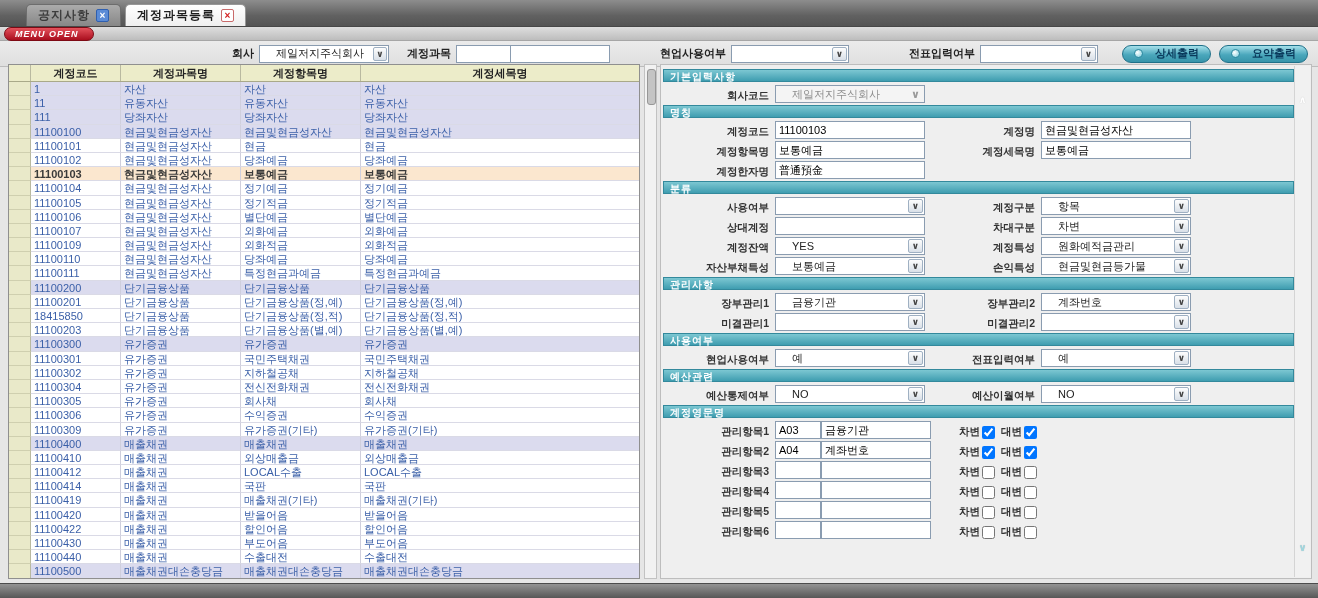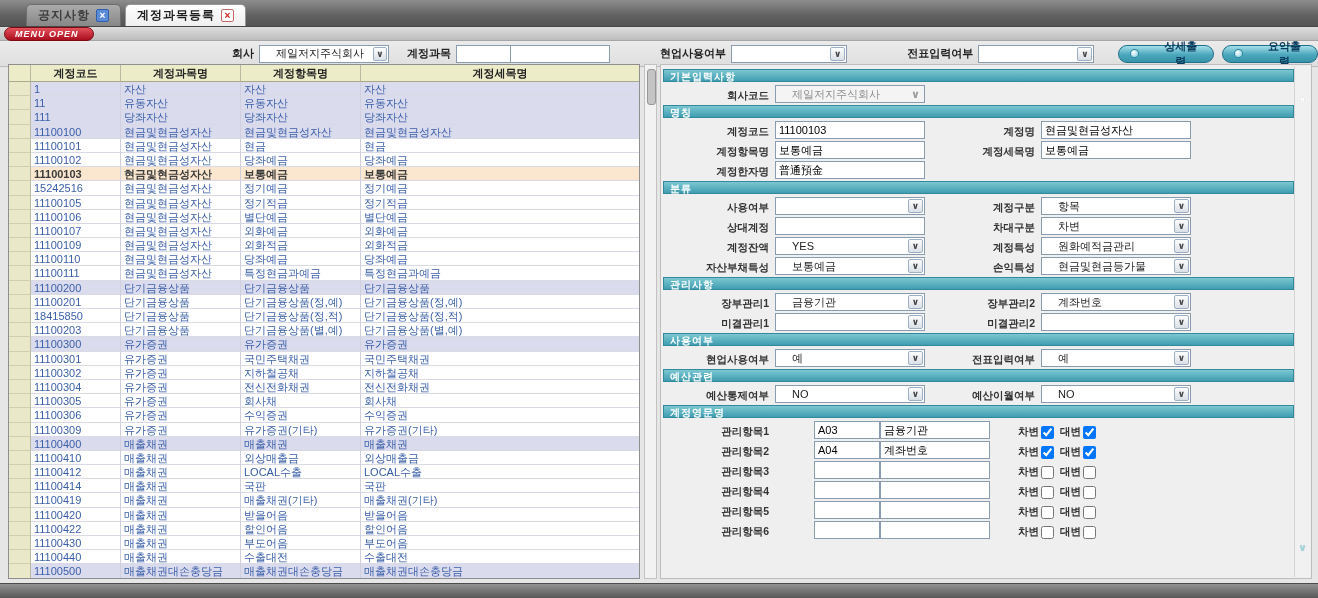--- a/index.html
+++ b/index.html
@@ -37,21 +37,21 @@
   .sel-text{padding:0 16px;white-space:nowrap;overflow:hidden;color:#222;}
   .sel-arrow{width:15px;height:14px;margin-right:1px;border:1px solid #9fb0c2;
     background:linear-gradient(#fdfdfd,#d9e0e8);color:#444;display:flex;align-items:center;
     justify-content:center;font-size:9px;font-weight:bold;box-sizing:border-box;border-radius:2px;}
   .sel.disabled{background:#f4f4f4;}
   .sel.disabled .sel-text{color:#8d8d8d;}
   .sel.disabled .sel-arrow{background:none;border:none;color:#9a9a9a;font-size:11px;}
   .fin{height:18px;box-sizing:border-box;border:1px solid #8a9cb0;font-size:11px;padding:0 3px;
     font-family:inherit;background:#fff;}
   .w130{width:130px}.w120{width:118px}.w55{width:55px}.w100{width:100px}
-  .btn-cyan{display:inline-flex;align-items:center;gap:20px;height:18px;padding:0 11px;margin-left:8px;
+  .btn-cyan{display:inline-flex;align-items:center;gap:12px;height:18px;padding:0 11px;margin-left:8px;
     border-radius:9px;background:linear-gradient(#a6e0ea,#4aa7bc 55%,#3894aa);
     border:1px solid #1f7089;color:#0a3a5c;font-weight:bold;font-size:11px;cursor:pointer;}
   .btn-dot{width:7px;height:7px;border-radius:50%;
     background:radial-gradient(circle at 35% 35%,#ffffff,#79cbdc);border:1px solid #2e89a0;}
 
   
   .main{position:absolute;top:64px;left:0;right:0;bottom:15px;}
 
   .table-wrap{position:absolute;left:8px;top:0;width:632px;bottom:4px;background:#fff;
     border:1px solid #8f8f8f;overflow:hidden;box-sizing:border-box;}
@@ -78,21 +78,21 @@
     border:1px solid #bdbdbd;box-sizing:border-box;}
   .panel-content{position:absolute;left:2px;top:2px;right:17px;bottom:0;overflow:hidden;}
   .section-bar{height:13px;line-height:13px;background:linear-gradient(#7cc7d2,#3f9db0);
     color:#fff;font-weight:bold;font-size:10px;padding-left:6px;margin:2px 0;
     border:1px solid #33899c;box-sizing:border-box;letter-spacing:1px;}
   .frow{display:flex;align-items:flex-end;height:19px;margin-bottom:1px;}
   .flabel{width:112px;flex:none;text-align:right;padding-right:6px;color:#333;font-weight:bold;
     font-size:10.5px;white-space:nowrap;box-sizing:border-box;}
   .flabel.second{width:116px;}
   .ctrl{width:150px;flex:none;}
-  .in-code{width:66px;flex:none;margin-left:39px;}
+  .in-code{width:46px;flex:none;}
   .in-name{width:110px;flex:none;}
   .gap22{width:22px;flex:none;}
   .chk-label{font-weight:bold;color:#333;font-size:10.5px;margin:0 2px 0 6px;}
   .chk{width:13px;height:13px;margin:0;}
 
   .panel-scroll{position:absolute;right:1px;top:1px;width:15px;bottom:1px;background:#f1f1f1;
     border-left:1px solid #d4d4d4;}
   .pchev{position:absolute;left:0;width:15px;text-align:center;font-size:10px;font-weight:bold;
     color:#ffffff;text-shadow:0 0 1px #bbb;cursor:pointer;}
   .pchev.up{top:28px;}
@@ -205,21 +205,21 @@
           </div>
           <div class="trow selected">
             <div class="tcell rowhdr w-hdr"></div>
             <div class="tcell w-code">11100103</div>
             <div class="tcell w-n1">현금및현금성자산</div>
             <div class="tcell w-n2">보통예금</div>
             <div class="tcell w-n3" style="border-right: none;">보통예금</div>
           </div>
           <div class="trow">
             <div class="tcell rowhdr w-hdr"></div>
-            <div class="tcell w-code">15242516</div>
+            <div class="tcell w-code">11100104</div>
             <div class="tcell w-n1">현금및현금성자산</div>
             <div class="tcell w-n2">정기예금</div>
             <div class="tcell w-n3" style="border-right: none;">정기예금</div>
           </div>
           <div class="trow">
             <div class="tcell rowhdr w-hdr"></div>
             <div class="tcell w-code">11100105</div>
             <div class="tcell w-n1">현금및현금성자산</div>
             <div class="tcell w-n2">정기적금</div>
             <div class="tcell w-n3" style="border-right: none;">정기적금</div>

